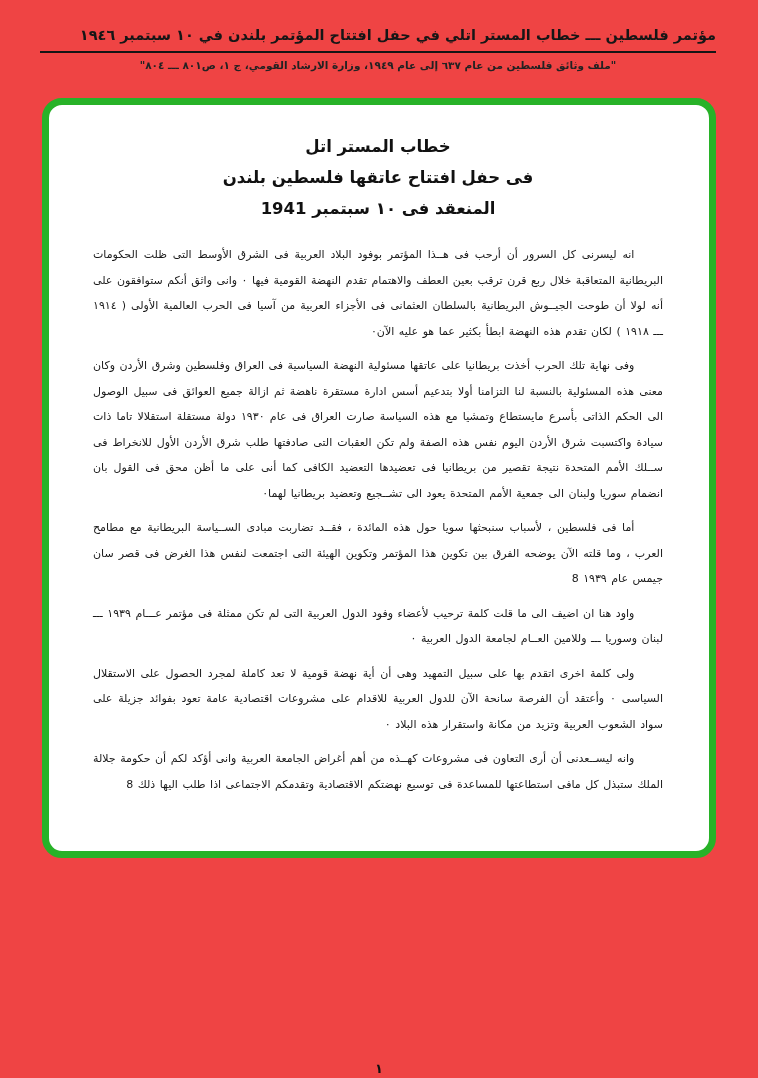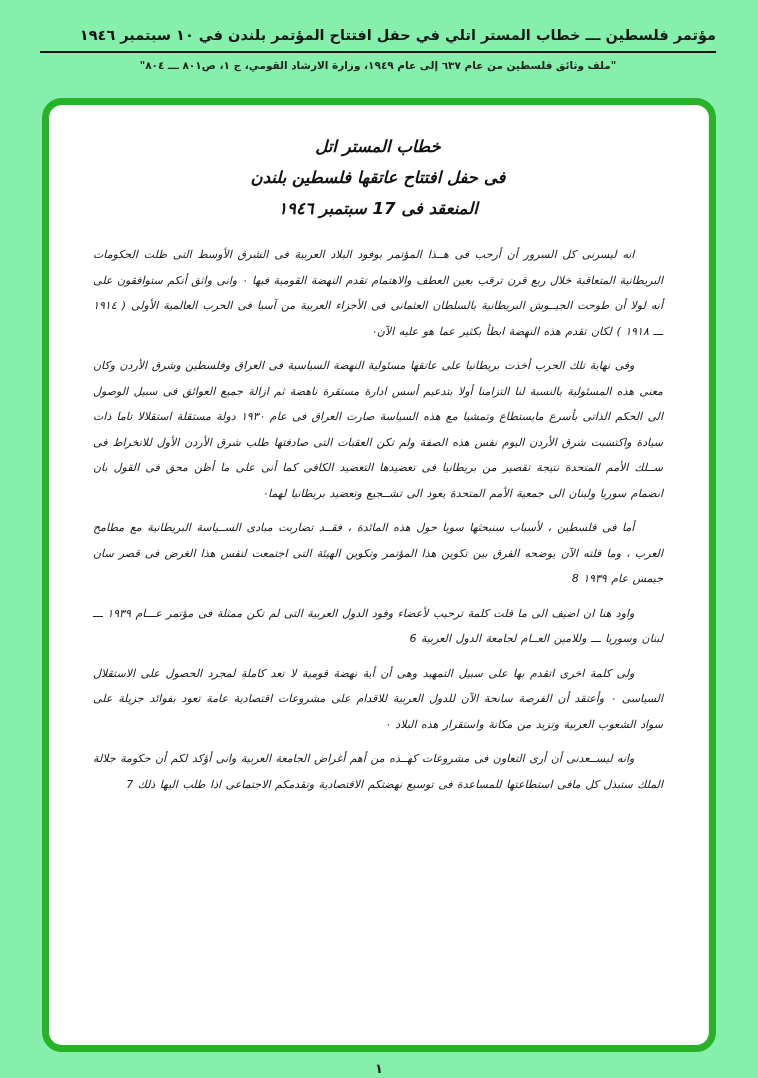--- a/index.html
+++ b/index.html
@@ -8,21 +8,21 @@
     width: 758px;
     height: 1078px;
     position: relative;
     font-family: "DejaVu Sans", sans-serif;
     color: #161616;
     overflow: hidden;
   }
   .page {
     position: absolute;
     inset: 0;
-    background: #86efac;
+    background: #ef4444;
   }
 
   
   .doc-header {
     position: absolute;
     top: 24px;
     left: 40px;
     right: 42px;
     direction: rtl;
   }
@@ -45,26 +45,25 @@
     line-height: 16px;
     color: #222;
   }
 
   
   .green-frame {
     position: absolute;
     left: 42px;
     top: 98px;
     width: 674px;
-    height: 954px;
+    height: 760px;
     border: 7px solid #28b228;
     border-radius: 20px;
     background: #ffffff;
     overflow: hidden;
-    font-style: italic;
   }
   .scan-content {
     position: absolute;
     inset: 0;
     padding: 26px 46px 10px 44px;
     direction: rtl;
     overflow: hidden;
   }
 
   
@@ -113,28 +112,28 @@
     <div class="header-rule"></div>
     <div class="header-source" dir="rtl">"ملف وثائق فلسطين من عام ٦٣٧ إلى عام ١٩٤٩، وزارة الارشاد القومي، ج ١، ص٨٠١ ـــ ٨٠٤"</div>
   </header>
 
   <div class="green-frame" style="border-color: rgb(40, 178, 40);">
     <div class="scan-content" dir="rtl">
 
       <div class="doc-title">
         <div class="t-line">خطاب المستر اتل</div>
         <div class="t-line">فى حفل افتتاح عاتقها فلسطين بلندن</div>
-        <div class="t-line">المنعقد فى 17 سبتمبر ١٩٤٦</div>
+        <div class="t-line">المنعقد فى ١٠ سبتمبر 1941</div>
       </div>
 
       <p class="para">انه ليسرنى كل السرور أن أرحب فى هــذا المؤتمر بوفود البلاد العربية فى الشرق الأوسط التى ظلت الحكومات البريطانية المتعاقبة خلال ربع قرن ترقب بعين العطف والاهتمام تقدم النهضة القومية فيها ٠ وانى واثق أنكم ستوافقون على أنه لولا أن طوحت الجيــوش البريطانية بالسلطان العثمانى فى الأجزاء العربية من آسيا فى الحرب العالمية الأولى ( ١٩١٤ ـــ ١٩١٨ ) لكان تقدم هذه النهضة ابطأ بكثير عما هو عليه الآن٠</p>
       <p class="para">وفى نهاية تلك الحرب أخذت بريطانيا على عاتقها مسئولية النهضة السياسية فى العراق وفلسطين وشرق الأردن وكان معنى هذه المسئولية بالنسبة لنا التزامنا أولا بتدعيم أسس ادارة مستقرة ناهضة ثم ازالة جميع العوائق فى سبيل الوصول الى الحكم الذاتى بأسرع مايستطاع وتمشيا مع هذه السياسة صارت العراق فى عام ١٩٣٠ دولة مستقلة استقلالا تاما ذات سيادة واكتسبت شرق الأردن اليوم نفس هذه الصفة ولم تكن العقبات التى صادفتها طلب شرق الأردن الأول للانخراط فى ســلك الأمم المتحدة نتيجة تقصير من بريطانيا فى تعضيدها التعضيد الكافى كما أنى على ما أظن محق فى القول بان انضمام سوريا ولبنان الى جمعية الأمم المتحدة يعود الى تشــجيع وتعضيد بريطانيا لهما٠</p>
       <p class="para">أما فى فلسطين ، لأسباب سنبحثها سويا حول هذه المائدة ، فقــد تضاربت مبادى الســياسة البريطانية مع مطامح العرب ، وما قلته الآن يوضحه الفرق بين تكوين هذا المؤتمر وتكوين الهيئة التى اجتمعت لنفس هذا الغرض فى قصر سان جيمس عام ١٩٣٩ 8</p>
-      <p class="para">واود هنا ان اضيف الى ما قلت كلمة ترحيب لأعضاء وفود الدول العربية التى لم تكن ممثلة فى مؤتمر عـــام ١٩٣٩ ـــ لبنان وسوريا ـــ وللامين العــام لجامعة الدول العربية 6</p>
+      <p class="para">واود هنا ان اضيف الى ما قلت كلمة ترحيب لأعضاء وفود الدول العربية التى لم تكن ممثلة فى مؤتمر عـــام ١٩٣٩ ـــ لبنان وسوريا ـــ وللامين العــام لجامعة الدول العربية ٠</p>
       <p class="para">ولى كلمة اخرى اتقدم بها على سبيل التمهيد وهى أن أية نهضة قومية لا تعد كاملة لمجرد الحصول على الاستقلال السياسى ٠ وأعتقد أن الفرصة سانحة الآن للدول العربية للاقدام على مشروعات اقتصادية عامة تعود بفوائد جزيلة على سواد الشعوب العربية وتزيد من مكانة واستقرار هذه البلاد ٠</p>
-      <p class="para">وانه ليســعدنى أن أرى التعاون فى مشروعات كهــذه من أهم أغراض الجامعة العربية وانى أؤكد لكم أن حكومة جلالة الملك ستبذل كل مافى استطاعتها للمساعدة فى توسيع نهضتكم الاقتصادية وتقدمكم الاجتماعى اذا طلب اليها ذلك 7</p>
+      <p class="para">وانه ليســعدنى أن أرى التعاون فى مشروعات كهــذه من أهم أغراض الجامعة العربية وانى أؤكد لكم أن حكومة جلالة الملك ستبذل كل مافى استطاعتها للمساعدة فى توسيع نهضتكم الاقتصادية وتقدمكم الاجتماعى اذا طلب اليها ذلك 8</p>
 
     </div>
   </div>
 
   <div class="page-number">١</div>
 
 </div>
 
 </body></html>

